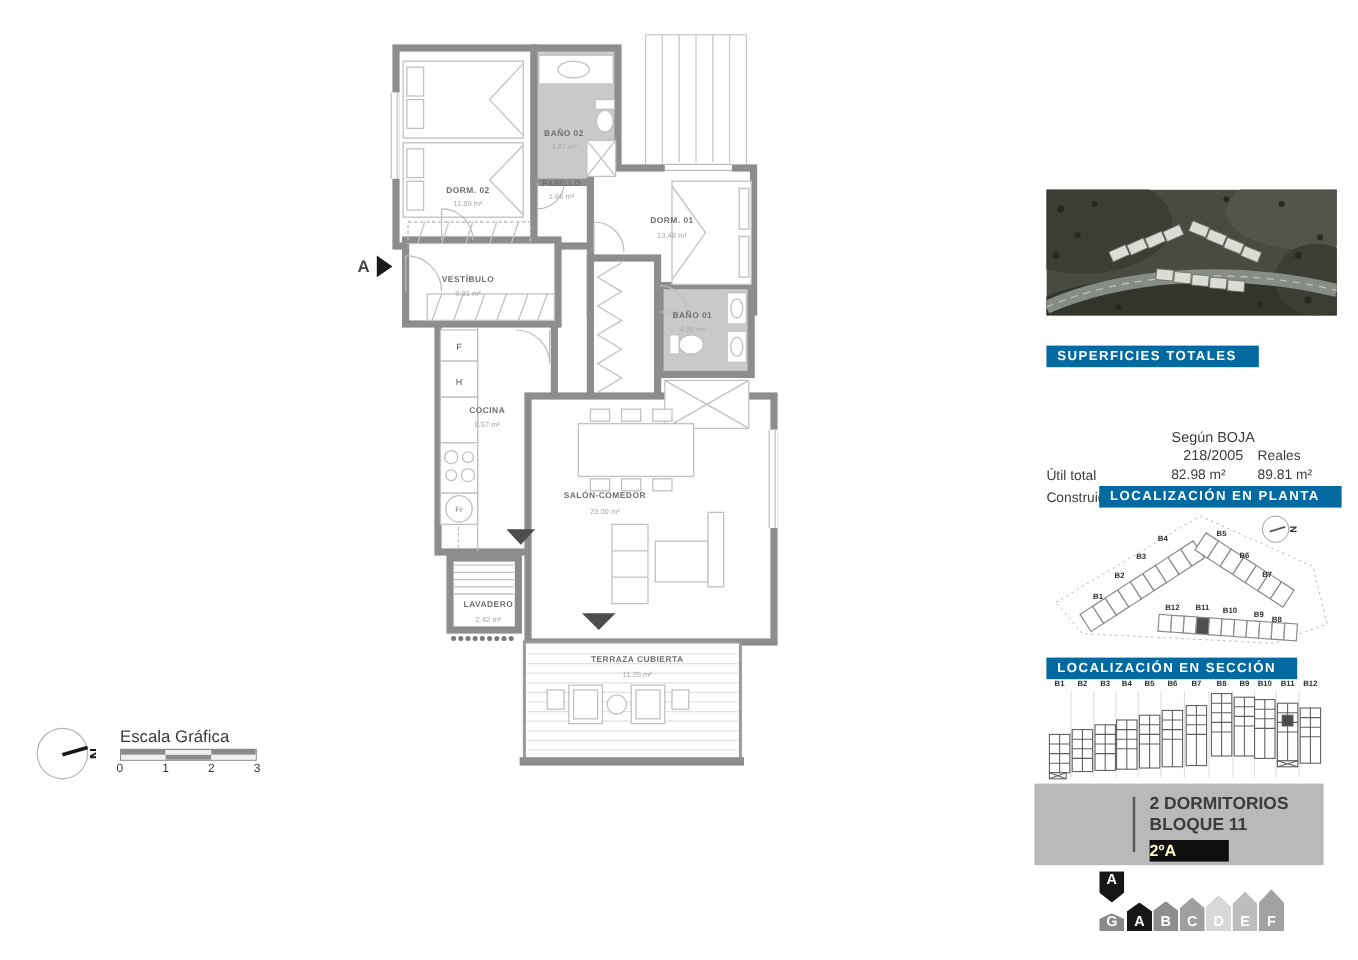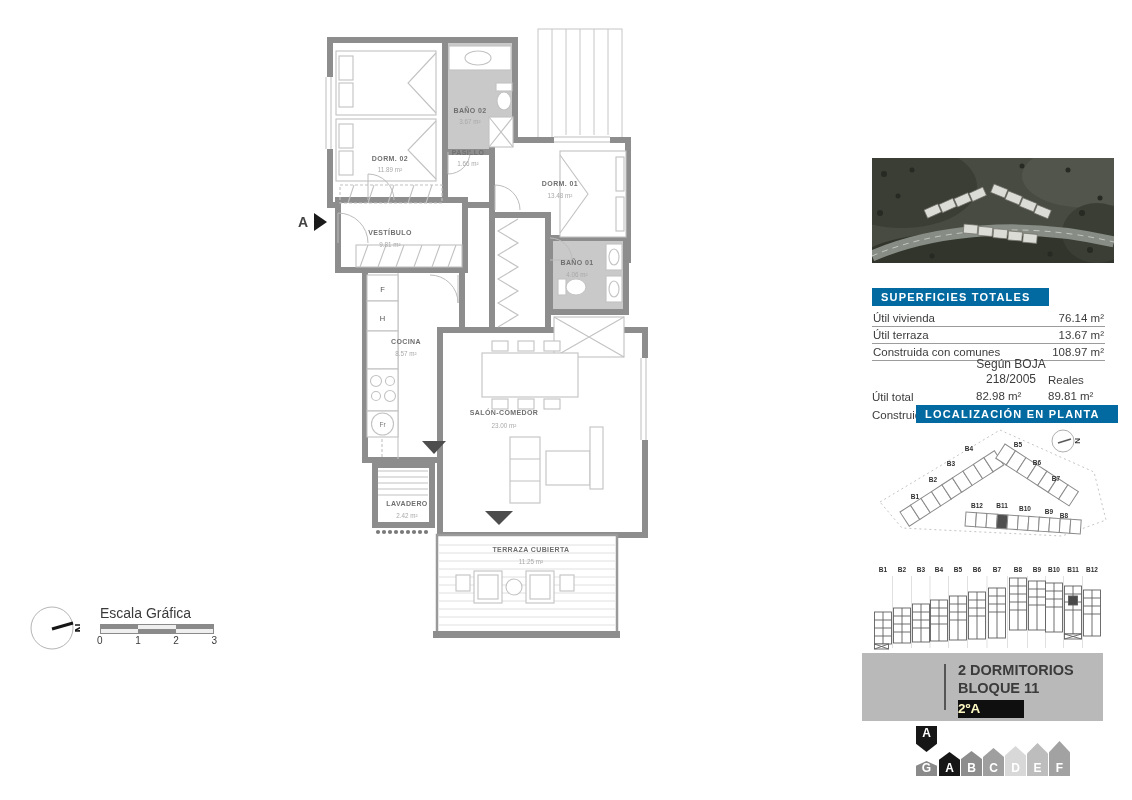--- a/index.html
+++ b/index.html
@@ -297,34 +297,20 @@
           <rect x="15" y="1" width="14" height="9"></rect>
         <rect x="30" y="2" width="14" height="9"></rect>
           <rect x="45" y="3" width="14" height="9"></rect>
         <rect x="60" y="4" width="14" height="9"></rect>
       </g>
     </g>
   </svg>
 
   <div class="abs bar" style="left:872px; top:288px;">SUPERFICIES TOTALES</div>
 
-  <div class="abs stable" style="left:872px; top:310px;">
-    <div class="srow">
-      <span>Útil vivienda</span>
-      <span>76.14 m²</span>
-    </div>
-    <div class="srow">
-      <span>Útil terraza</span>
-      <span>13.67 m²</span>
-    </div>
-    <div class="srow">
-      <span>Construida con comunes</span>
-      <span>108.97 m²</span>
-    </div>
-  </div>
 
   <div class="abs" style="left:872px; top:357px; width:233px;">
     <div class="bojagrid line">
       <span></span>
       <span class="bojahead">
         <span>Según BOJA</span><br>
         <span>218/2005</span>
       </span>
       <span class="h">Reales</span>
     </div>
@@ -395,20 +381,21 @@
       <text class="blabel" x="165" y="41">B6</text>
       <text class="blabel" x="184" y="57">B7</text>
       <text class="blabel" x="192" y="94">B8</text>
       <text class="blabel" x="177" y="90">B9</text>
       <text class="blabel" x="153" y="87">B10</text>
       <text class="blabel" x="130" y="84">B11</text>
       <text class="blabel" x="105" y="84">B12</text>
     </g>
   </svg>
 
+  <div class="abs bar" style="left:872px; top:548px;">LOCALIZACIÓN EN SECCIÓN</div>
 
   <svg class="abs" style="left:872px; top:564px;" width="243" height="88" viewBox="0 0 243 88">
     <g>
       <text class="blabel" x="11" y="8">B1</text>
       <text class="blabel" x="30" y="8">B2</text>
       <text class="blabel" x="49" y="8">B3</text>
       <text class="blabel" x="67" y="8">B4</text>
       <text class="blabel" x="86" y="8">B5</text>
       <text class="blabel" x="105" y="8">B6</text>
       <text class="blabel" x="125" y="8">B7</text>

